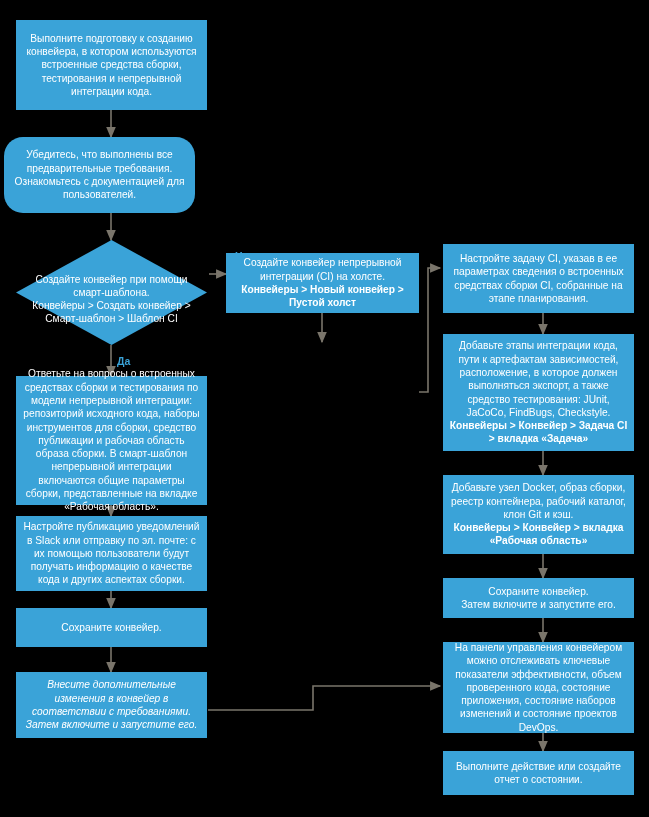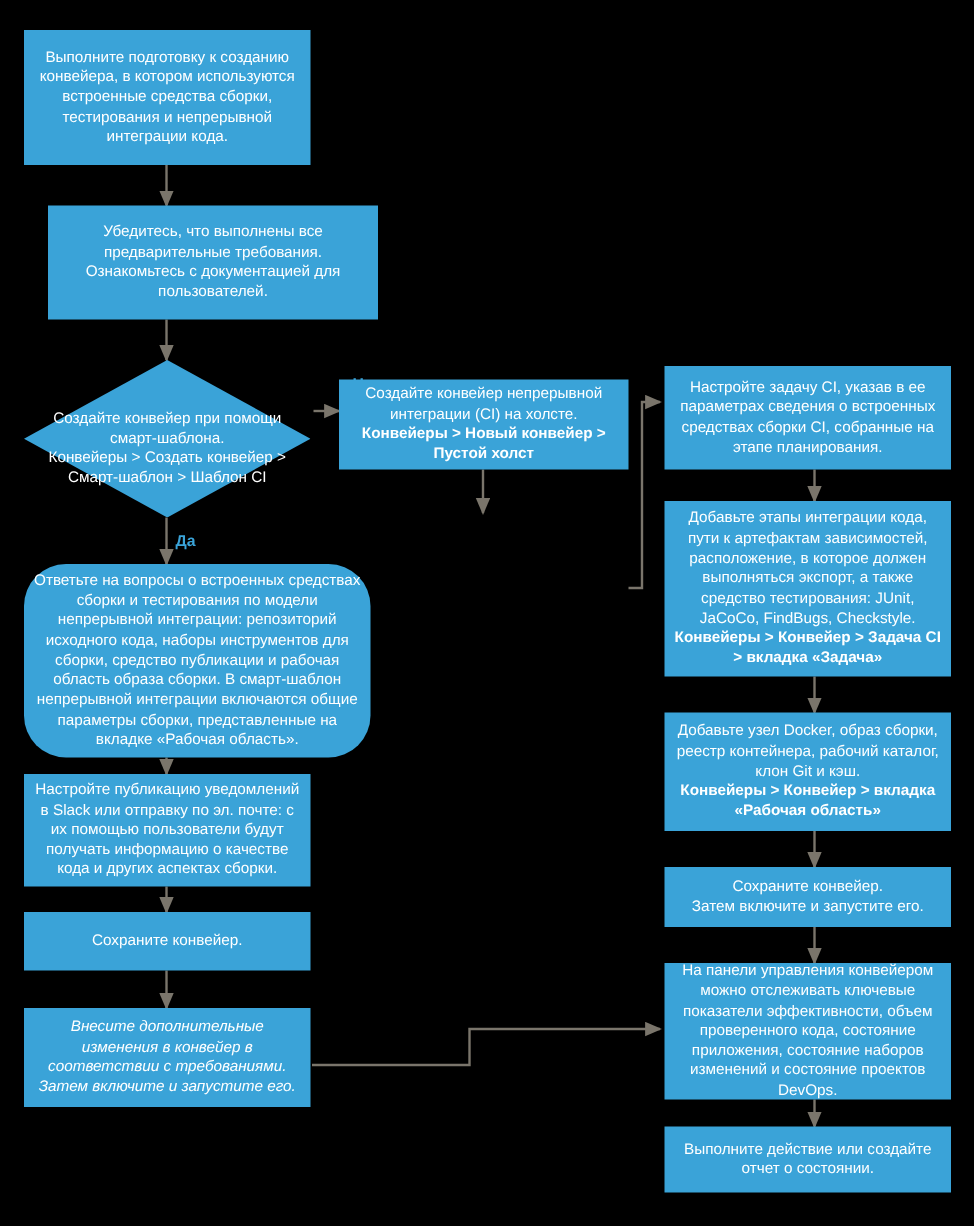--- a/index.html
+++ b/index.html
@@ -113,36 +113,36 @@
     <path d="M543,618 L543,642" stroke="#7A756B" stroke-width="1.6" fill="none" marker-end="url(#arrow)"></path>
     <path d="M543,733 L543,751" stroke="#7A756B" stroke-width="1.6" fill="none" marker-end="url(#arrow)"></path>
 
     <path d="M208,710 L313,710 L313,686 L440,686" stroke="#7A756B" stroke-width="1.6" fill="none" marker-end="url(#arrow)"></path>
   </svg>
 
   <div class="node" style="left:16px; top:20px; width:191px; height:90px;">
     <span class="txt">Выполните подготовку к созданию конвейера, в котором используются встроенные средства сборки, тестирования и непрерывной интеграции кода.</span>
   </div>
 
-  <div class="node" style="left:32px; top:137px; width:220px; height:76px;">
+  <div class="node" style="left:4px; top:137px; width:191px; height:76px;border-radius:19px;">
     <span class="txt">Убедитесь, что выполнены все предварительные требования. Ознакомьтесь с документацией для пользователей.</span>
   </div>
 
   <div class="diamond" style="left:16px; top:240px; width:191px; height:105px;">
     <div class="shape"></div>
     <div class="txt">
       <span>Создайте конвейер при помощи смарт-шаблона.</span>
       <span class="bold">Конвейеры &gt; Создать конвейер &gt; Смарт-шаблон &gt; Шаблон CI</span>
     </div>
   </div>
 
   <div class="edge-label" style="left:197px; top:250px;padding-left:38px;">Нет</div>
   <div class="edge-label" style="left:117px; top:355px;">Да</div>
 
-  <div class="node" style="left:16px; top:376px; width:231px; height:129px;border-radius:28px;">
+  <div class="node" style="left:16px; top:376px; width:191px; height:129px;">
     <span class="txt">Ответьте на вопросы о встроенных средствах сборки и тестирования по модели непрерывной интеграции: репозиторий исходного кода, наборы инструментов для сборки, средство публикации и рабочая область образа сборки. В смарт-шаблон непрерывной интеграции включаются общие параметры сборки, представленные на вкладке «Рабочая область».</span>
   </div>
 
   <div class="node" style="left:16px; top:516px; width:191px; height:75px;">
     <span class="txt">Настройте публикацию уведомлений в Slack или отправку по эл. почте: с их помощью пользователи будут получать информацию о качестве кода и других аспектах сборки.</span>
   </div>
 
   <div class="node" style="left:16px; top:608px; width:191px; height:39px;">
     <span class="txt">Сохраните конвейер.</span>
   </div>

